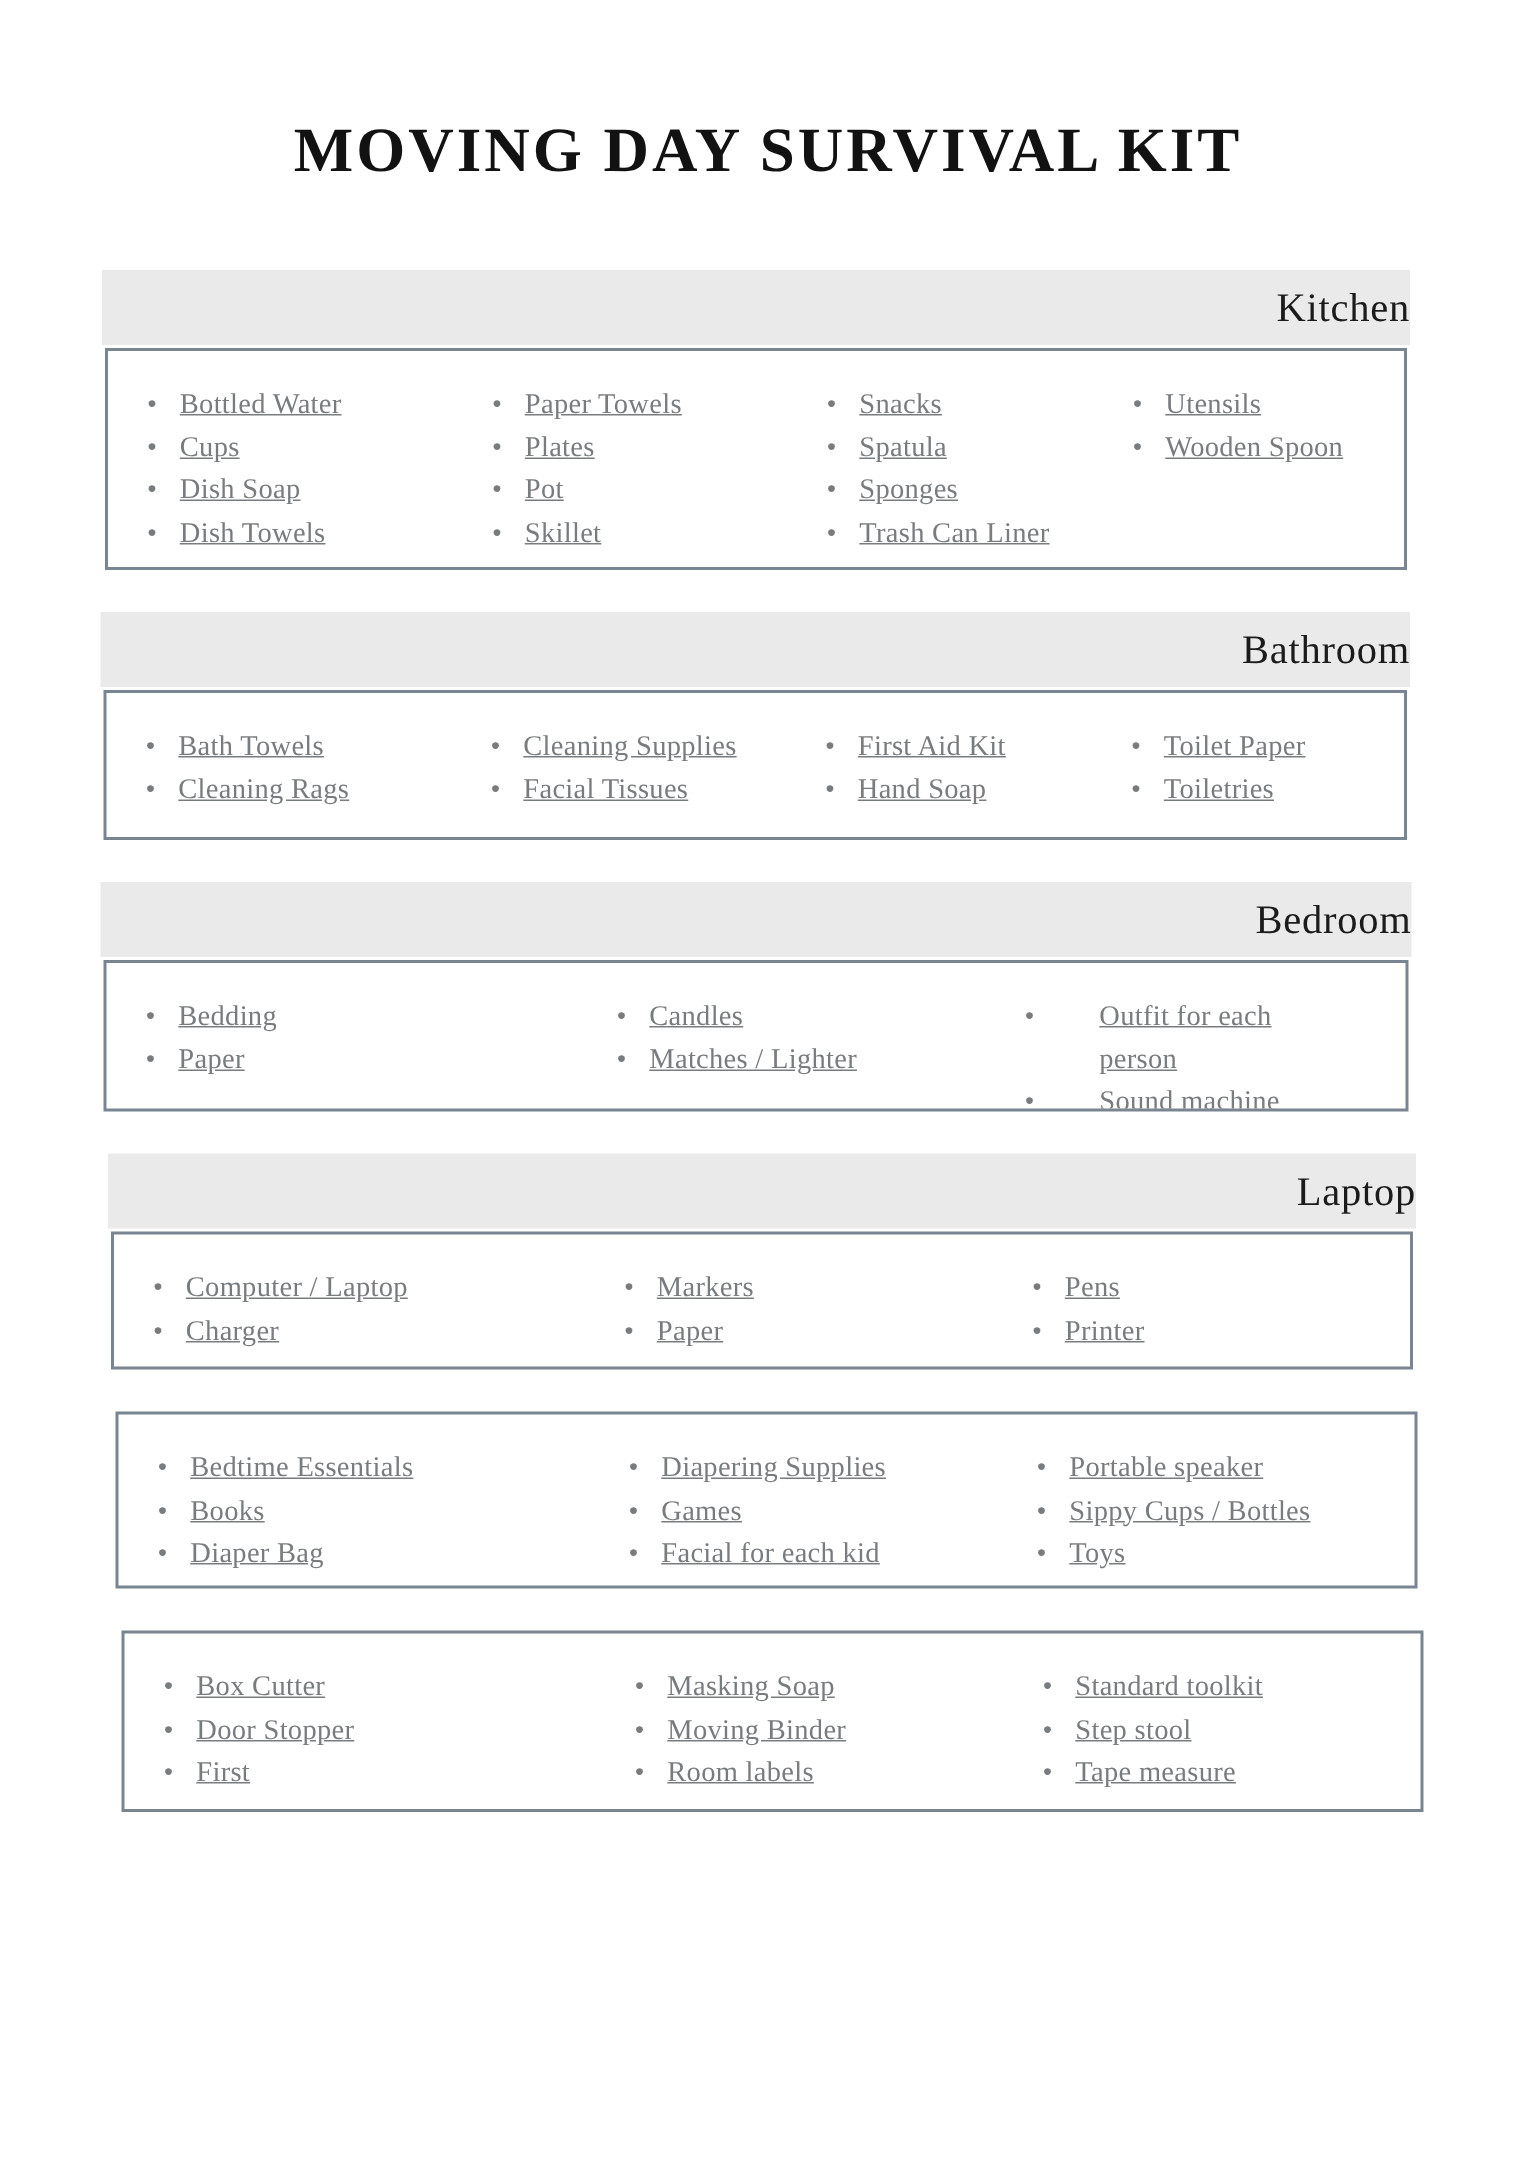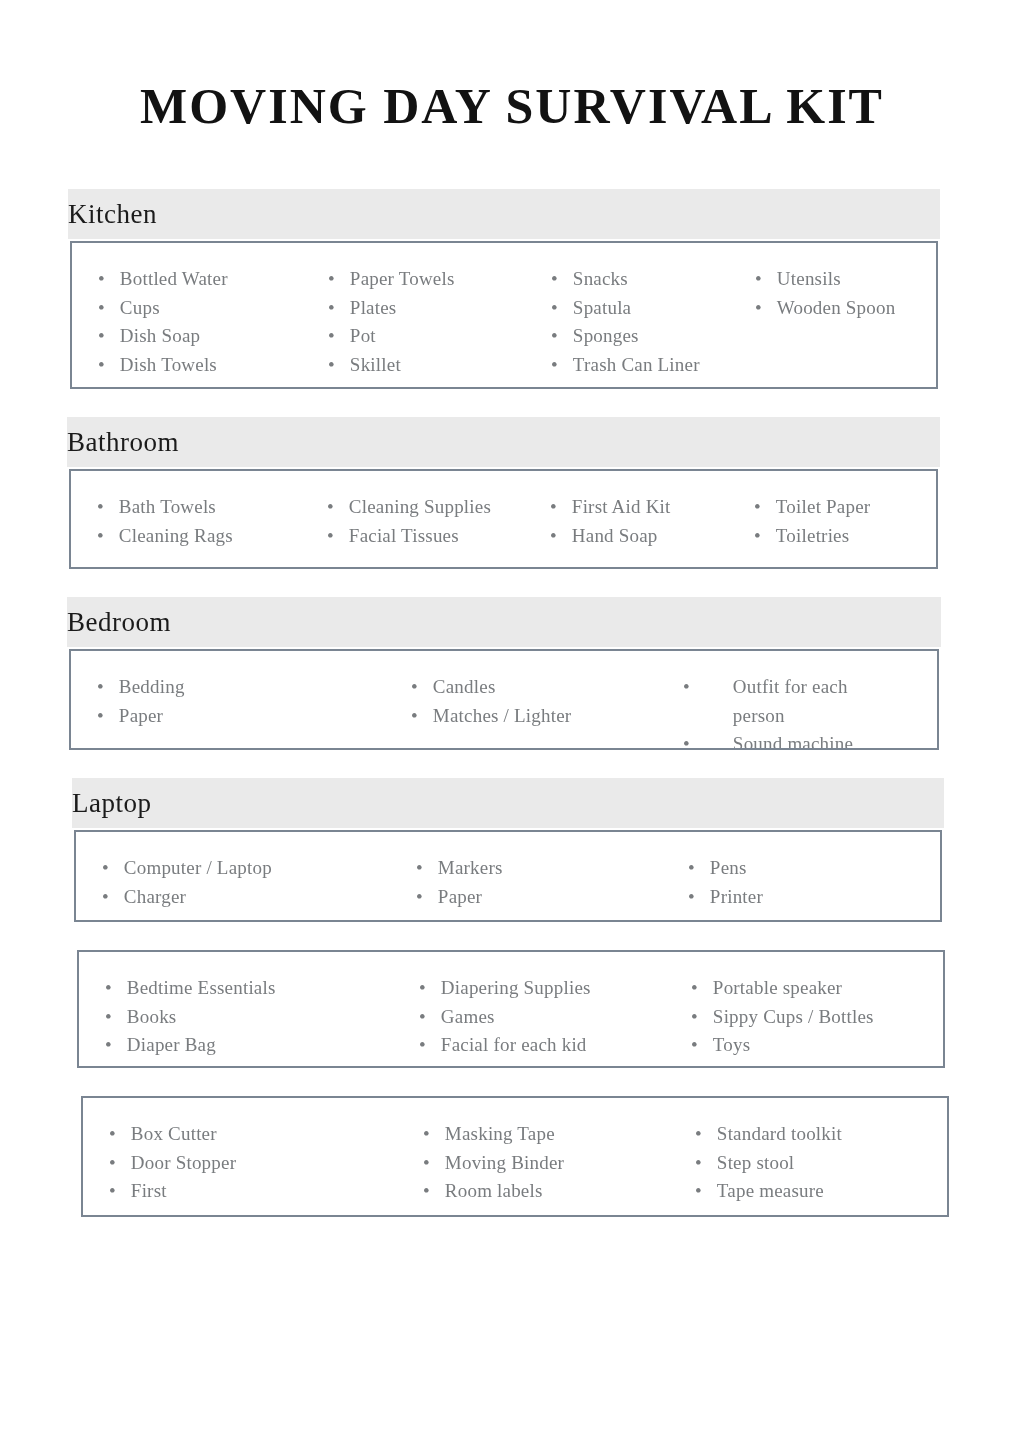--- a/index.html
+++ b/index.html
@@ -17,35 +17,35 @@
     width: 1024px;
     height: 1448px;
     background: var(--page-bg);
     font-family: "Liberation Serif", serif;
     overflow: hidden;
     position: relative;
   }
   .title {
     margin: 78px 20px 0;
     text-align: center;
-    font-size: 50px;
+    font-size: 42px;
     line-height: 1.12;
     font-weight: bold;
     letter-spacing: 2px;
     color: var(--title-text);
     white-space: nowrap;
   }
   #sections { margin-top: 55px; }
   .section { margin-bottom: 28px; }
   .section-header {
     height: 50px;
     background: var(--band-bg);
     display: flex;
     align-items: center;
-    justify-content: flex-start;
+    justify-content: flex-end;
   }
   .section-title {
     margin: 0;
     font-size: 27px;
     font-weight: 500;
     letter-spacing: 0.5px;
     color: var(--heading-text);
   }
   .section-box {
     margin: 2px 2px 0;
@@ -61,21 +61,21 @@
   li.item {
     display: flex;
     align-items: flex-start;
     gap: 15px;
     font-size: 19px;
     line-height: 28.5px;
     letter-spacing: 0.2px;
     color: var(--item-text);
   }
   .bullet { flex: 0 0 auto; }
-  .item-text { display: inline-block; }
+  .item-text { display: inline-block; text-decoration: underline; }
 
   
   .section--kitchen       { margin-left: 68px; width: 872px; }
   .section--kitchen .section-box       { height: 148px; }
   .section--bathroom      { margin-left: 67px; width: 873px; }
   .section--bathroom .section-box      { height: 100px; }
   .section--bedroom       { margin-left: 67px; width: 874px; }
   .section--bedroom .section-box       { height: 101px; }
   .section--bedroom .col:nth-child(3) .item-text { max-width: 160px; margin-left: 28px; }
   .section--office        { margin-left: 72px; width: 872px; }
@@ -346,21 +346,21 @@
               <span class="item-text">Door Stopper</span>
             </li>
             <li class="item">
               <span class="bullet">•</span>
               <span class="item-text">First</span>
             </li>
           </ul>
           <ul class="col">
             <li class="item">
               <span class="bullet">•</span>
-              <span class="item-text">Masking Tape</span>
+              <span class="item-text">Masking Soap</span>
             </li>
             <li class="item">
               <span class="bullet">•</span>
               <span class="item-text">Moving Binder</span>
             </li>
             <li class="item">
               <span class="bullet">•</span>
               <span class="item-text">Room labels</span>
             </li>
           </ul>

